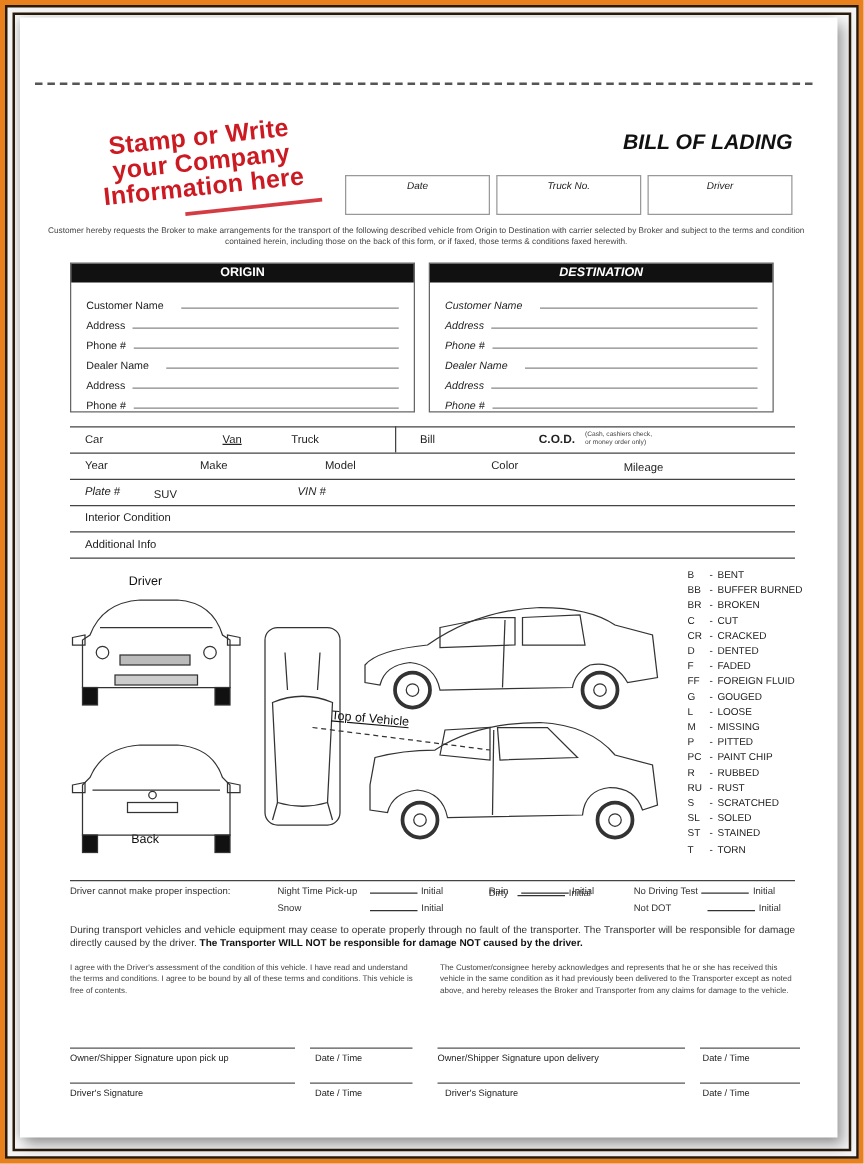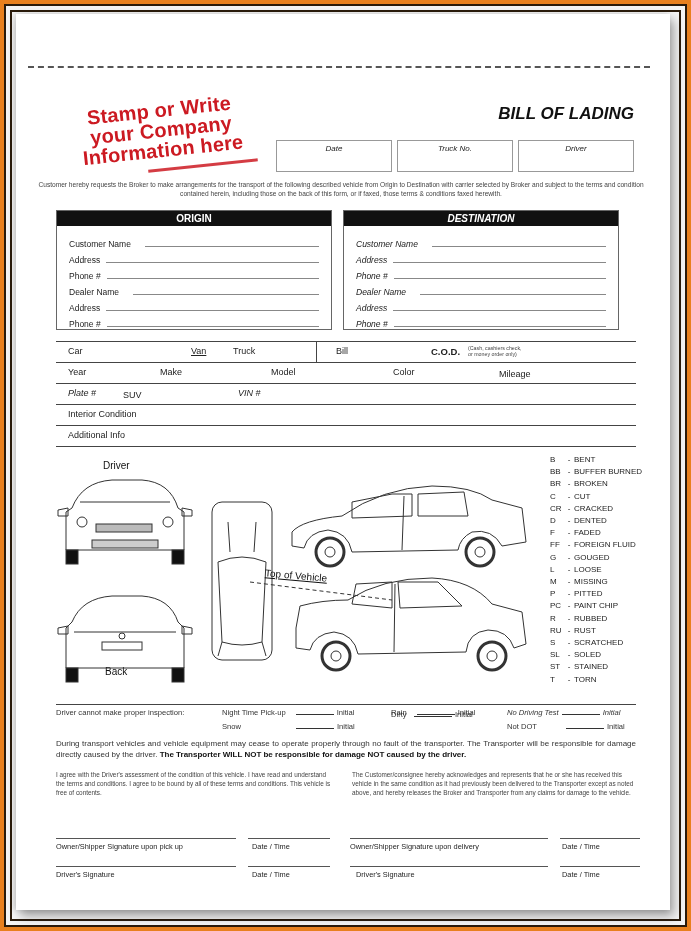--- a/index.html
+++ b/index.html
@@ -177,34 +177,34 @@
     <div class="pfield" style="top:104px;">
         <span class="lbl">Phone #</span>
         <span class="ln"></span>
       </div>
   </div>
 
   <div class="abs" style="left:40px;right:34px;top:327px;border-top:1px solid #444;"></div>
   <div class="vrow" style="top:327px;">
     <span class="c" style="left:12px;">Car</span>
     <span class="c" style="left:67px;margin-top:44px;">SUV</span>
-    <span class="c" style="left:135px;text-decoration:underline;">Van</span>
+    <span class="c" style="left:122px;text-decoration:underline;">Van</span>
     <span class="c" style="left:177px;">Truck</span>
     <span class="abs" style="left:260px;top:0;height:21px;border-left:1px solid #444;"></span>
     <span class="c" style="left:280px;">Bill</span>
     <span class="c cod" style="left:375px;">C.O.D.</span>
     <span class="c cod-note" style="left:412px;top:4px;">
         <span style="display:block">(Cash, cashiers check,</span>
         <span style="display:block">or money order only)</span>
       </span>
   </div>
   <div class="vrow" style="top:348px;">
     <span class="c" style="left:12px;">Year</span>
     <span class="c" style="left:104px;">Make</span>
-    <span class="c" style="left:215px;">Model</span>
+    <span class="c" style="left:204px;">Model</span>
     <span class="c" style="left:337px;">Color</span>
     <span class="c" style="left:443px;top:7px;">Mileage</span>
   </div>
   <div class="vrow" style="top:369px;font-style:italic;">
     <span class="c" style="left:12px;">Plate #</span>
     <span class="c" style="left:182px;">VIN #</span>
   </div>
   <div class="vrow" style="top:390px;">
     <span class="c" style="left:12px;">Interior Condition</span>
   </div>
@@ -284,21 +284,21 @@
       <div><span class="code">SL</span><span class="sep">-</span><span>SOLED</span></div>
       <div><span class="code">ST</span><span class="sep">-</span><span>STAINED</span></div>
       <div><span class="code">T</span><span class="sep">-</span><span>TORN</span></div>
     </div>
 
   <div class="abs" style="left:40px;right:34px;top:690px;border-top:1px solid #444;"></div>
   <div class="insp" style="left:40px;top:694px;">Driver cannot make proper inspection:</div>
 
   <div class="insp" style="left:206px;top:694px;"><span>Night Time Pick-up</span><span class="uline" style="margin-left:10px;"></span><span>Initial</span></div>
   <div class="insp" style="left:375px;top:694px;"><span>Rain</span><span class="uline" style="margin-left:10px;"></span><span>Initial</span></div>
-  <div class="insp" style="left:491px;top:694px;font-style:italic;"><span>No Driving Test</span><span class="uline"></span><span>Initial</span></div>
+  <div class="insp" style="left:491px;top:694px;"><span>No Driving Test</span><span class="uline"></span><span>Initial</span></div>
 
   <div class="insp" style="left:206px;top:708px;"><span style="display:inline-block;width:71px;">Snow</span><span class="uline"></span><span>Initial</span></div>
   <div class="insp" style="left:375px;top:696px;"><span style="display:inline-block;width:17px;">Dirty</span><span class="uline" style="margin-left:6px;"></span><span>Initial</span></div>
   <div class="insp" style="left:491px;top:708px;"><span style="display:inline-block;width:56px;">Not DOT</span><span class="uline"></span><span>Initial</span></div>
 
   <div class="notice"><span>During transport vehicles and vehicle equipment may cease to operate properly through no fault of the transporter. The Transporter will be responsible for damage directly caused by the driver.</span> <b>The Transporter WILL NOT be responsible for damage NOT caused by the driver.</b></div>
 
   <div class="agree" style="left:40px;">I agree with the Driver's assessment of the condition of this vehicle. I have read and understand the terms and conditions. I agree to be bound by all of these terms and conditions. This vehicle is free of contents.</div>
   <div class="agree" style="left:336px;width:288px;">The Customer/consignee hereby acknowledges and represents that he or she has received this vehicle in the same condition as it had previously been delivered to the Transporter except as noted above, and hereby releases the Broker and Transporter from any claims for damage to the vehicle.</div>
 

